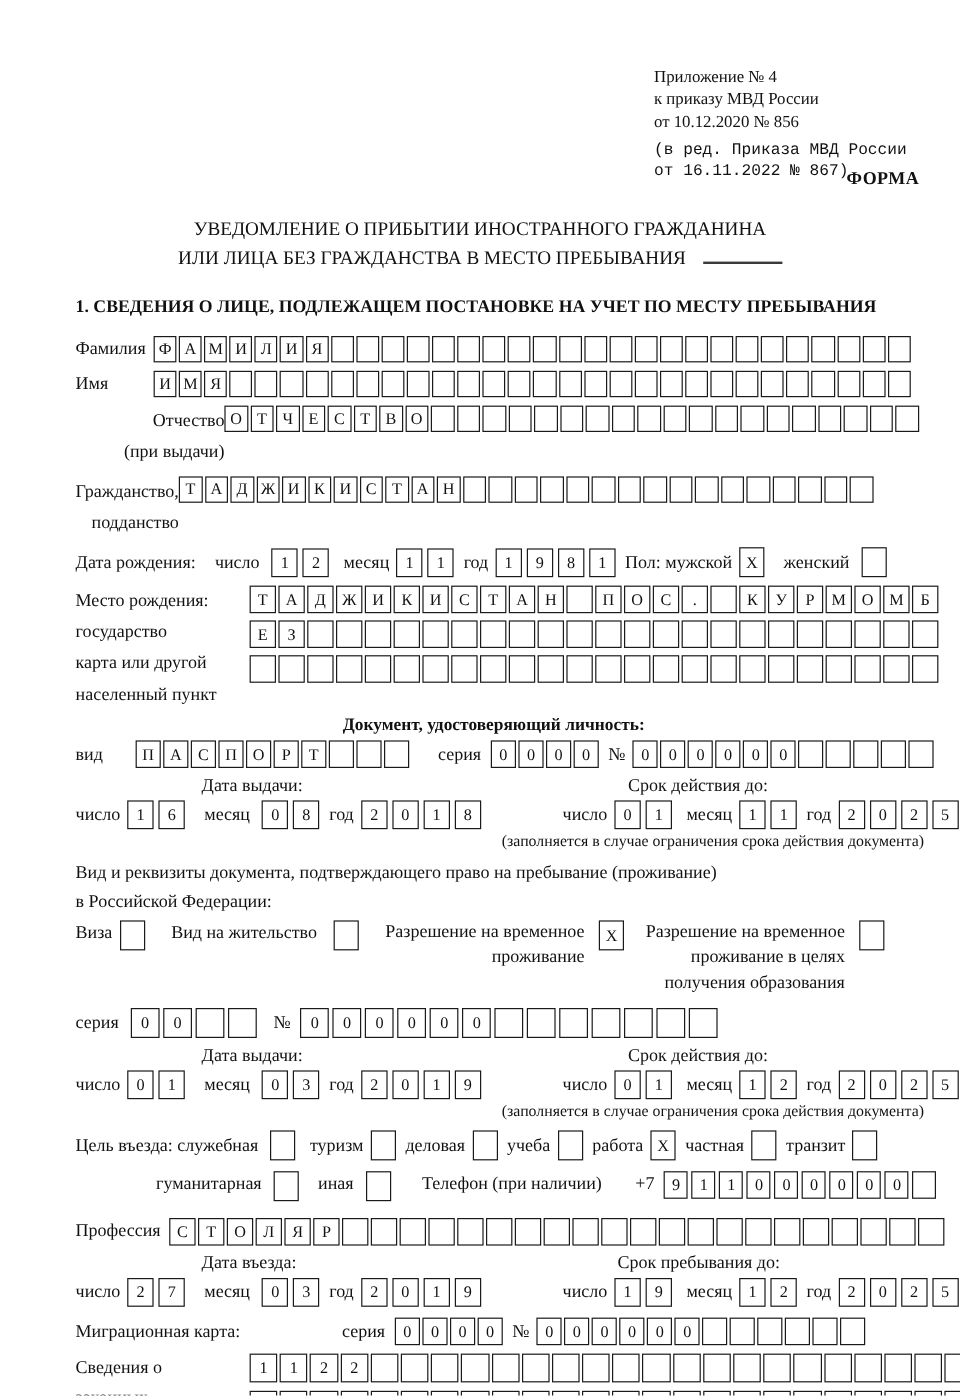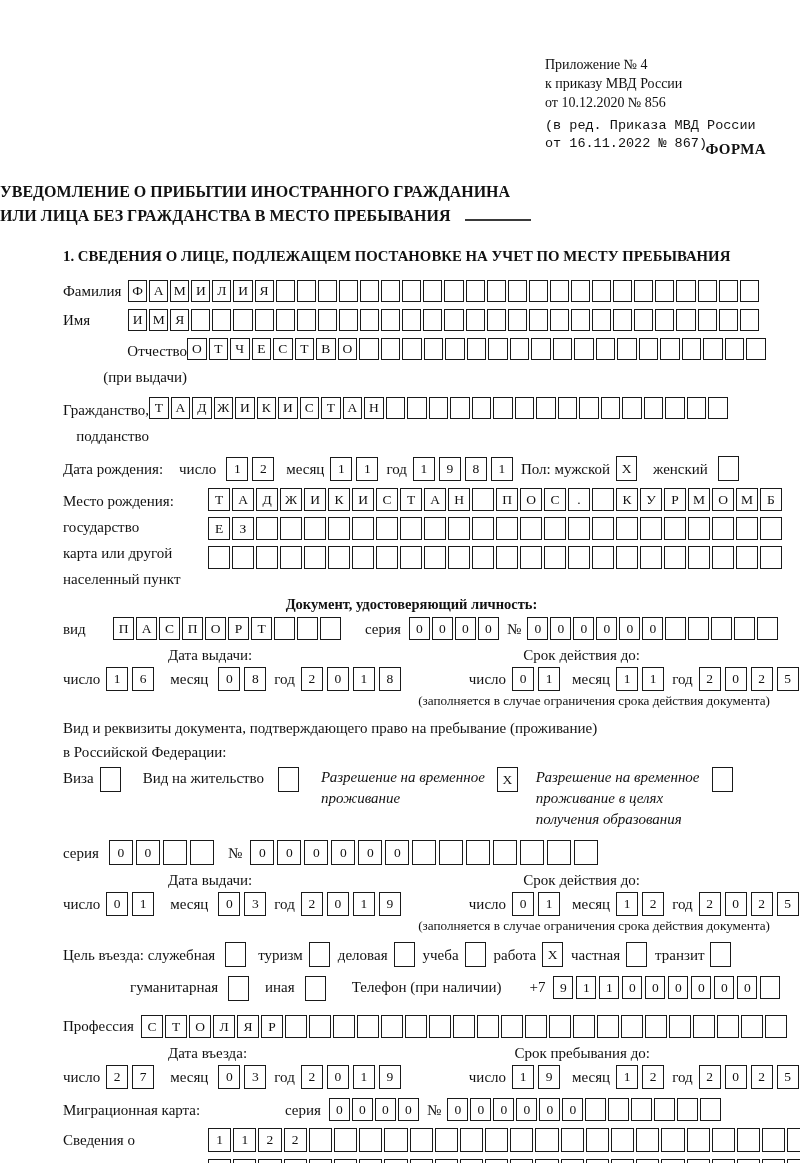--- a/index.html
+++ b/index.html
@@ -6,22 +6,22 @@
   body{width:800px;height:1163px;overflow:hidden;color:#111;
        font-family:"Liberation Serif",serif;}
   .page{position:relative;width:800px;height:1163px;background:#fff;}
 
   
   .hdr{position:absolute;left:545px;top:36px;font-size:14px;line-height:19px;margin-top:19px;}
   .hdr .rev{margin-top:5px;font-size:13.5px;line-height:18px;font-family:Liberation Mono, monospace;}
   .formlabel{position:absolute;left:0;top:141px;width:766px;text-align:right;
              font-weight:bold;font-size:15px;letter-spacing:.4px;}
 
-  .title{position:absolute;left:0;top:180px;width:800px;
-         font-weight:bold;font-size:16px;line-height:24px;}
+  .title{position:absolute;left:0;top:180px;width:800px;text-align:center;
+         font-weight:normal;font-size:16px;line-height:24px;}
   .underline{display:inline-block;width:66px;height:13px;
              border-bottom:2.2px solid #3a3a3a;margin-left:14px;}
   .sec{position:absolute;left:63px;top:248px;width:712px;
        font-weight:bold;font-size:14.8px;}
 
   .form{position:absolute;left:0;top:280px;width:800px;}
   .frow{display:flex;align-items:flex-start;margin:0 0 7px 63px;
         font-size:15px;line-height:22px;}
   .lbl{flex:none;}
   .lbl2{line-height:26px;align-items:flex-end;}
@@ -38,21 +38,21 @@
   .cchk{--cw:21px;--ch:25px;}
   .cser{--cw:24px;--ch:25px;--cg:3px;}
   .cphone{--cw:20px;--ch:23px;--cg:3px;}
   .c25{--cw:23.2px;--ch:24px;}
   .cmig{--cw:21px;--ch:23px;}
 
   .labelcol{flex:none;display:flex;flex-direction:column;}
   .cellcol{display:flex;flex-direction:column;gap:6px;}
   .dhead{display:flex;margin:6px 0 3px 63px;font-size:15px;}
   .note{margin:2px 30px 8px 0;text-align:right;font-size:13.2px;}
-  .optcol{display:inline-block;text-align:left;line-height:21px;font-style:italic;}
+  .optcol{display:inline-block;text-align:right;line-height:21px;}
   .ml8{margin-left:8px;} .ml12{margin-left:12px;} .ml16{margin-left:16px;}
   .mr6{margin-right:6px;} .mr10{margin-right:10px;}
 </style>
 </head>
 <body>
 
 <div class="page">
 
   <div class="hdr">
     <div>Приложение № 4</div>

